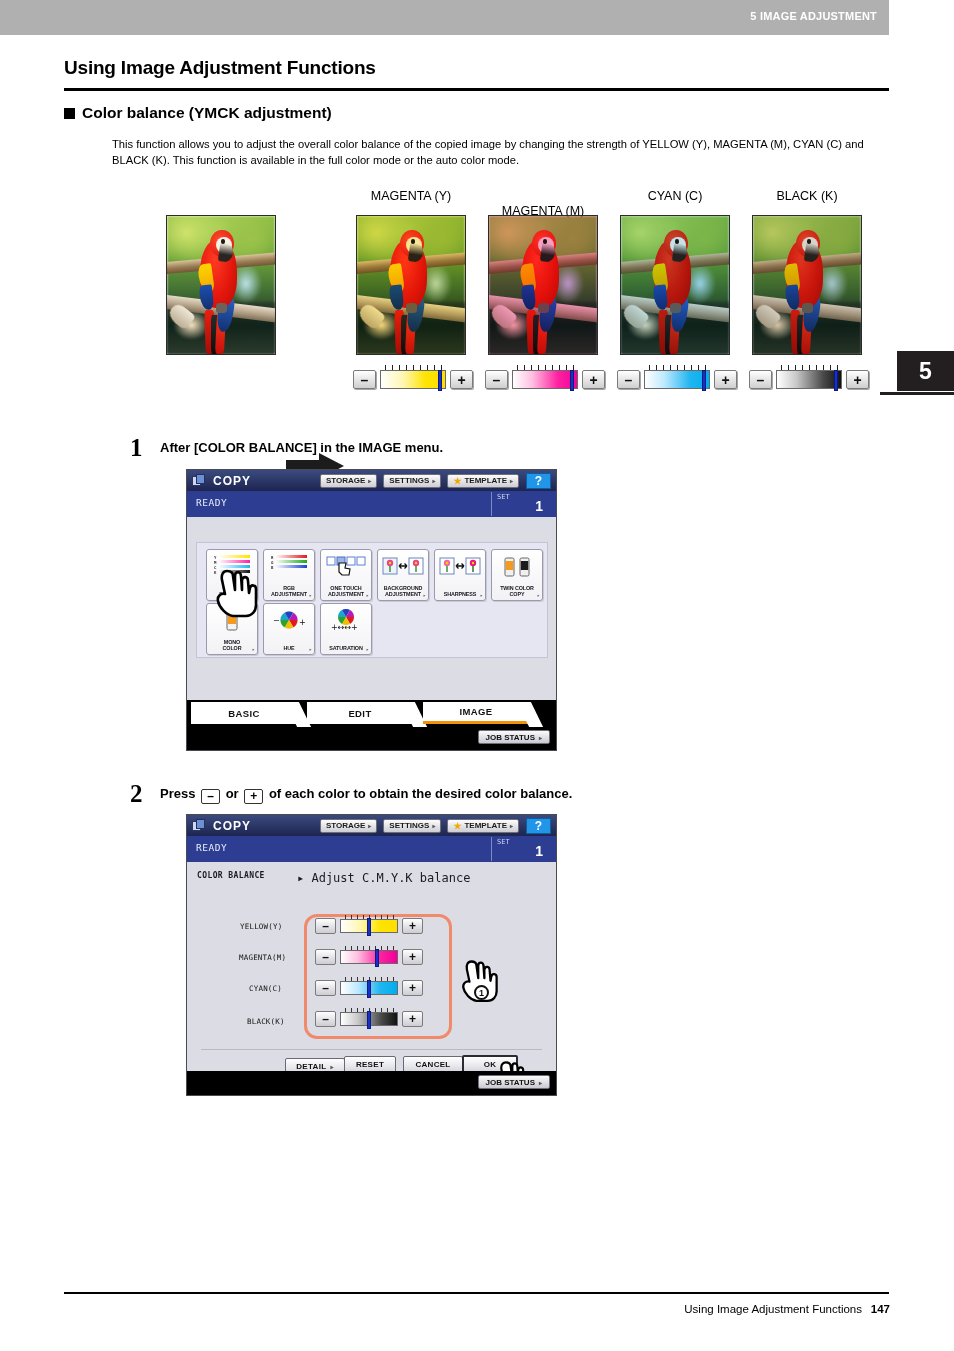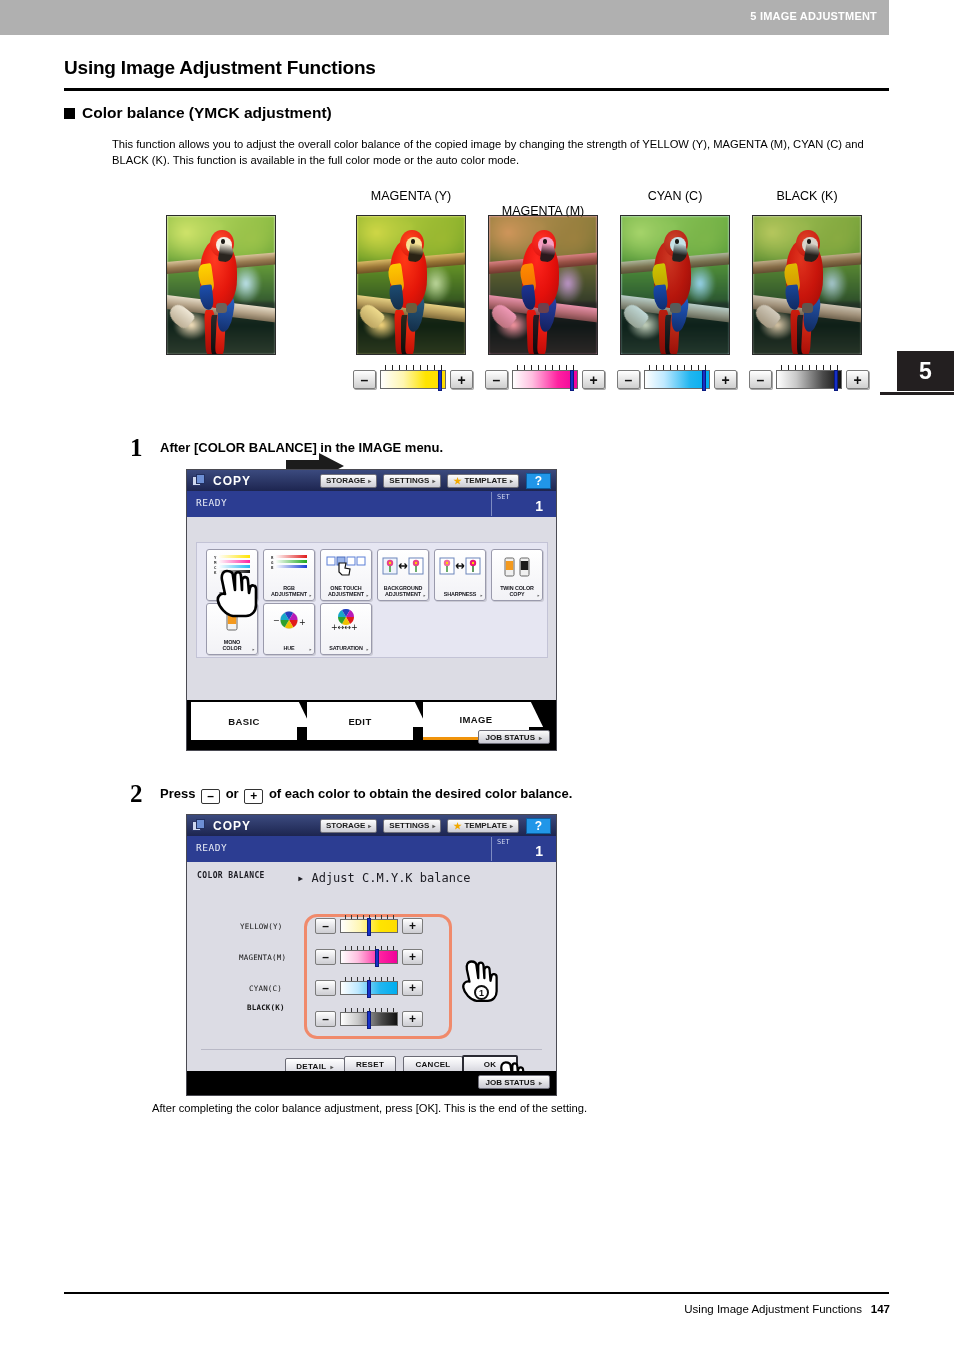--- a/index.html
+++ b/index.html
@@ -264,21 +264,21 @@
   .mbtn .corner { position:absolute; right:2px; bottom:2px; font-size:5px; color:#555; }
   .ico { position:absolute; left:50%; transform:translateX(-50%); top:5px; }
 
   .bars { width:36px; }
   .bars div { height:3.4px; margin-bottom:1.6px; width:32px; margin-left:4px; }
   .bars span.k { position:absolute; left:0; font-size:4px; font-weight:bold; color:#333; line-height:5px;}
 
   
   .tabs { position:absolute; left:0; bottom:0; width:100%; height:50px; background:#000; }
   .tab {
-    position:absolute; top:2px; height:38px; background:#fff;
+    position:absolute; top:2px; height:22px; background:#fff;
     display:flex; align-items:center; justify-content:center;
     font-size:9.5px; font-weight:bold; color:#111; font-family:"Liberation Sans",sans-serif;
     letter-spacing:.4px;
   }
   .tab.sel { border-bottom:3px solid #f0930a; }
   .tab-skew { position:absolute; top:2px; height:25px; width:14px; background:#fff;
               transform:skewX(26deg); }
   .jobstatus {
     position:absolute; right:6px; bottom:6px; height:14px; padding:0 7px;
     background:linear-gradient(#fbfbfb,#c9c9d2); border:1px solid #6f6f7a; border-radius:2px;
@@ -893,21 +893,21 @@
             <i style="left:40px"></i>
             <i style="left:46px"></i>
             <i style="left:52px"></i>
           </div>
         <div class="slider-fill fill-c"></div>
         <div class="lcd-marker" style="left:26px"></div>
       </div>
       <div class="lcd-pm">+</div>
     </div>
 
-    <div class="cb-label" style="left:60px; top:141px;font-weight:bold;">BLACK(K)</div>
+    <div class="cb-label" style="left:60px; top:155px;">BLACK(K)</div>
     <div class="cb-row" style="left:128px; top:149px;">
       <div class="lcd-pm">–</div>
       <div class="lcd-track">
         <div class="lcd-ticks">
             <i style="left:4px"></i>
             <i style="left:10px"></i>
             <i style="left:16px"></i>
             <i style="left:22px"></i>
             <i style="left:28px"></i>
             <i style="left:34px"></i>
@@ -950,18 +950,17 @@
     <div class="tabs" style="height:24px;">
       <div class="jobstatus">
         <span>JOB STATUS</span>
         <span style="font-size:6px;color:#555">▸</span>
       </div>
     </div>
   </div>
 </div>
 
 <div class="after-note">
-  <div>After completing the color balance adjustment, press [OK]. This is the end of the setting.</div>
 </div>
 
 <div class="foot-rule"></div>
 <div class="foot-text" style="right:92px;">Using Image Adjustment Functions</div>
 <div class="foot-page">147</div>
 
 </body></html>

